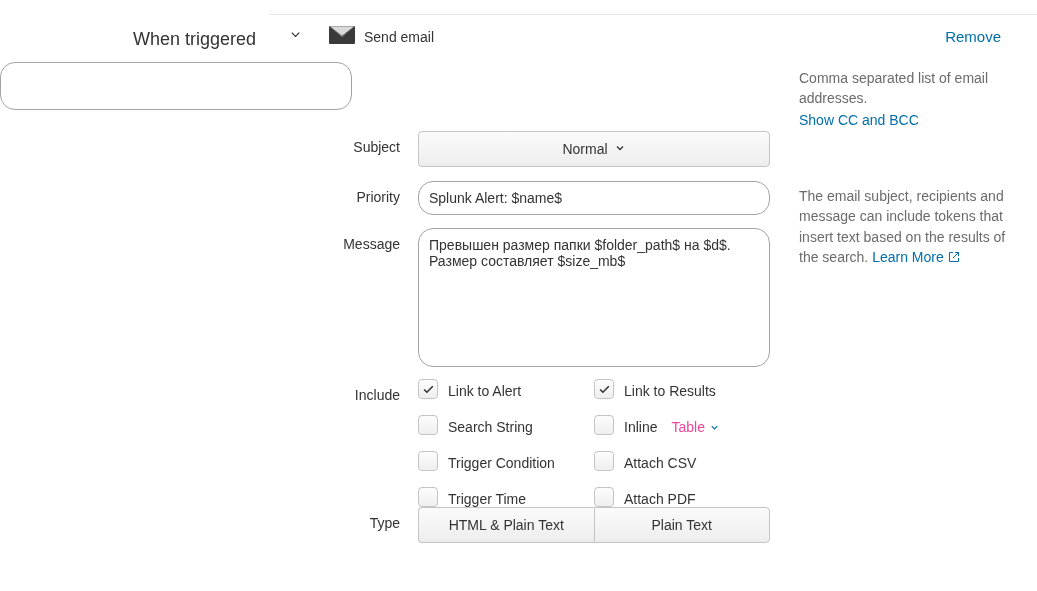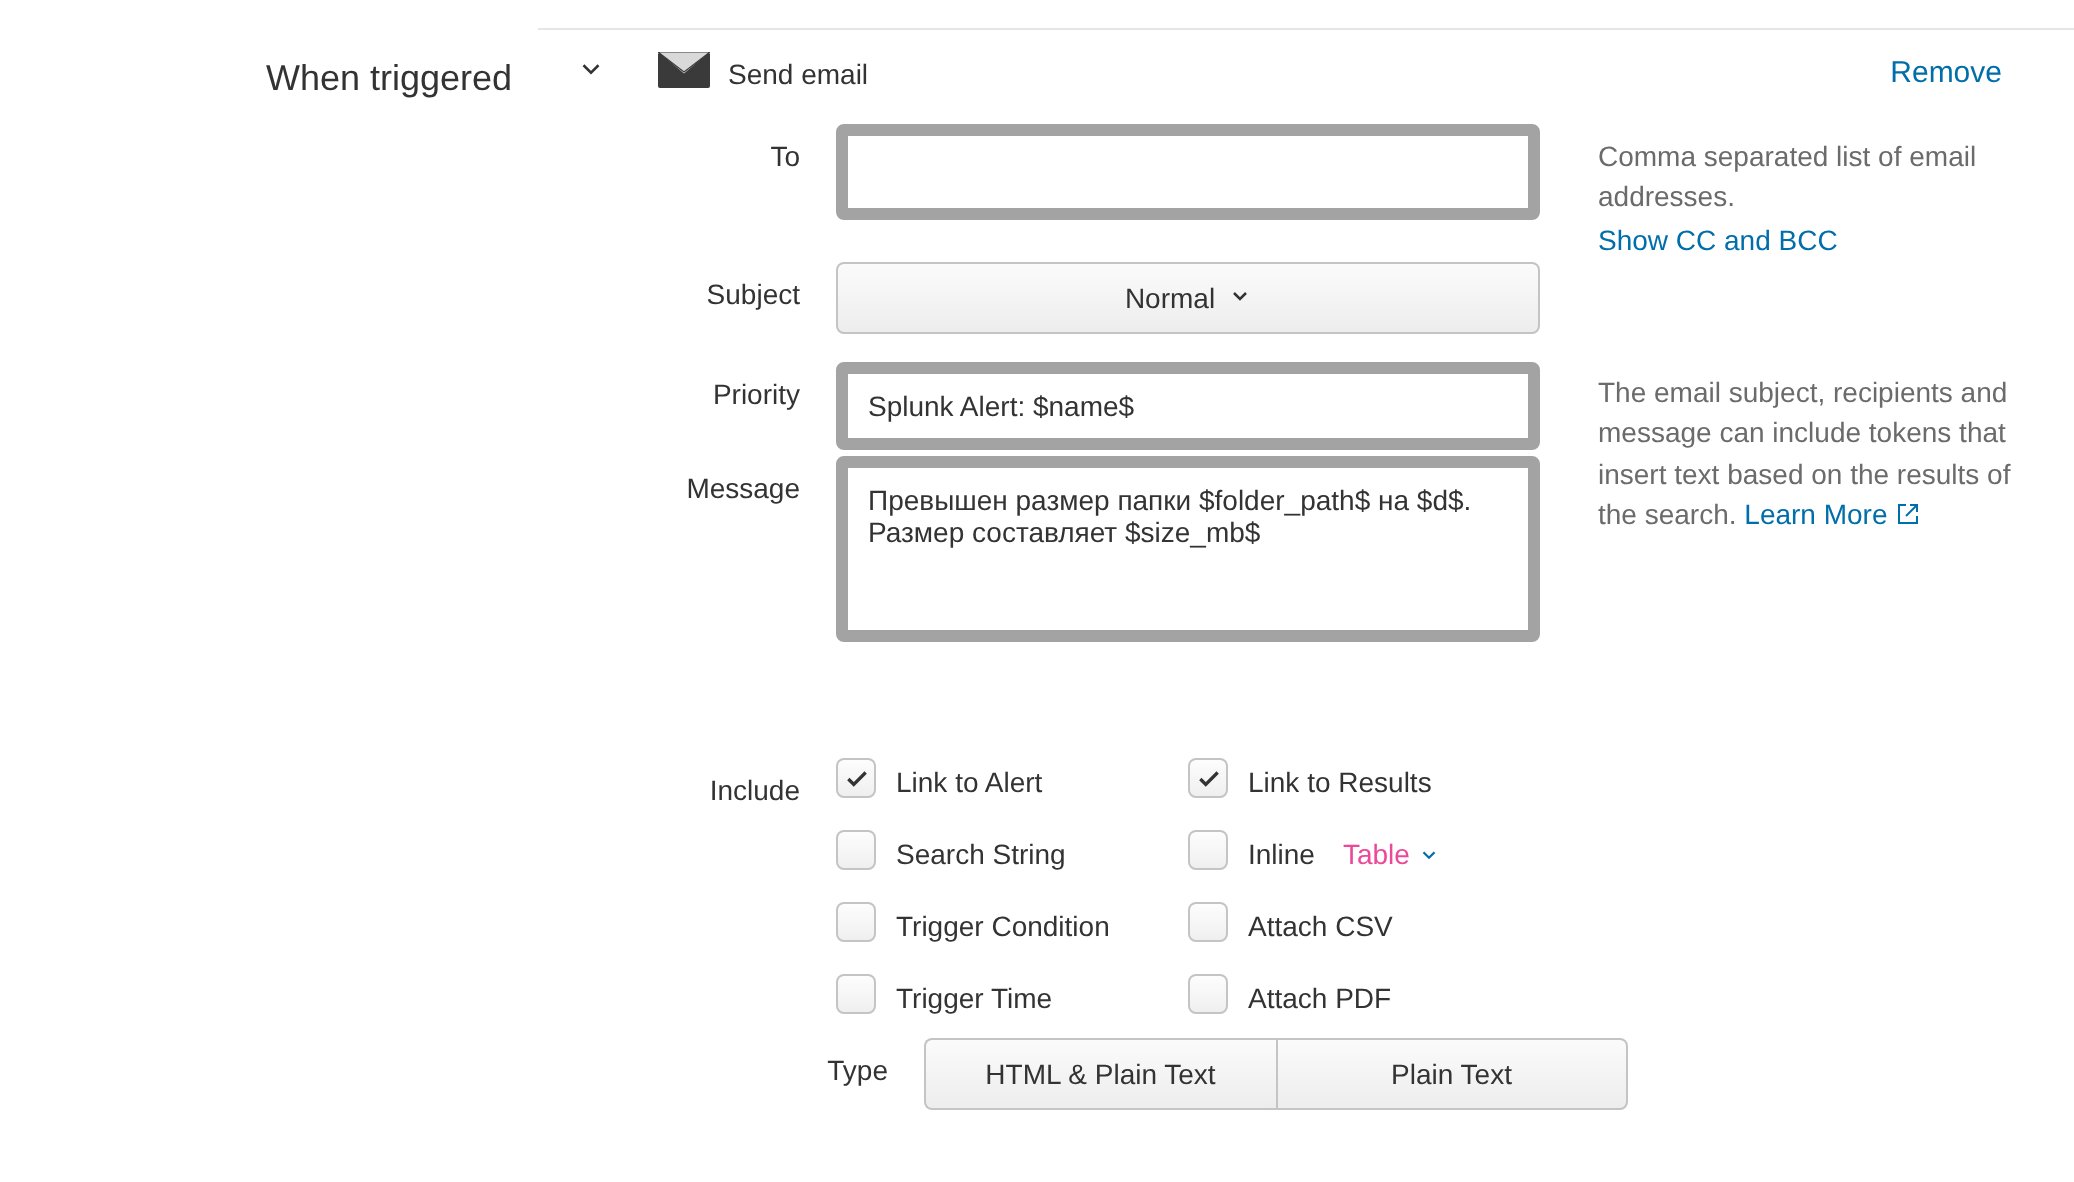--- a/index.html
+++ b/index.html
@@ -9,23 +9,23 @@
   .chevron{position:absolute;left:288px;top:27px;cursor:pointer;}
   .chevron svg{width:15px;height:15px;}
   .mail-icon{position:absolute;left:329px;top:26px;}
   .action-title{position:absolute;left:364px;top:29px;color:#333;}
   .remove{position:absolute;right:36px;top:28px;color:#006eaa;font-size:15px;cursor:pointer;}
   .row{position:absolute;display:flex;align-items:flex-start;}
   .lbl{width:418px;text-align:right;padding-right:18px;color:#333;padding-top:8px;}
   .field{width:352px;}
   .help{position:absolute;left:799px;width:220px;color:#6b6b6b;font-size:14px;line-height:1.45;}
   .link{color:#006eaa;cursor:pointer;}
-  textarea,input[type=text]{width:100%;border:6px solid #a3a3a3;border-radius:4px;padding:8px 10px;font-family:inherit;font-size:14px;color:#333;resize:none;}
+  textarea,input[type=text]{width:100%;border:1px solid #a3a3a3;border-radius:15px;padding:8px 10px;font-family:inherit;font-size:14px;color:#333;resize:none;}
   textarea.to{height:48px;}
-  textarea.msg{height:93px;}
+  textarea.msg{height:139px;}
   .select-btn{width:100%;height:36px;border:1px solid #c4c4c4;border-radius:4px;background:linear-gradient(#fbfbfb,#ededed);display:flex;align-items:center;justify-content:center;cursor:pointer;color:#333;}
   .select-btn svg{margin-left:6px;}
   .seg{display:flex;width:100%;height:36px;}
   .seg div{flex:1;border:1px solid #c4c4c4;background:linear-gradient(#fbfbfb,#ededed);display:flex;align-items:center;justify-content:center;cursor:pointer;color:#333;}
   .seg div:first-child{border-radius:4px 0 0 4px;border-right:none;}
   .seg div:last-child{border-radius:0 4px 4px 0;}
   .cb-grid{display:flex;gap:0;}
   .cb-col{width:176px;display:flex;flex-direction:column;gap:16px;}
   .cb{display:flex;align-items:flex-end;gap:10px;color:#333;cursor:pointer;}
   .cbx{width:20px;height:20px;border:1px solid #c4c4c4;border-radius:4px;background:linear-gradient(#fdfdfd,#efefef);display:flex;align-items:center;justify-content:center;flex-shrink:0;}
@@ -52,21 +52,20 @@
       <rect x="0" y="0" width="26" height="18" rx="1" fill="#3a3a3a"></rect>
       <polyline points="0,0 13,11 26,0" fill="none" stroke="#fff" stroke-width="1.5"></polyline>
       <polyline points="0,1 13,12 26,1" fill="none" stroke="#3a3a3a" stroke-width="2"></polyline>
       <polygon points="0,0 13,10 26,0" fill="#d9d9d9" stroke="#3a3a3a" stroke-width="0.6"></polygon>
     </svg>
 </div>
 <div class="action-title">Send email</div>
 <div class="remove">Remove</div>
 
 <div class="row" style="top:62px;left:0;">
-  <div class="lbl">To</div>
   <div class="field"><textarea class="to" style=""></textarea></div>
 </div>
 <div class="help" style="top:68px;">Comma separated list of email addresses.</div>
 <div class="help" style="top:110px;"><span class="link">Show CC and BCC</span></div>
 
 <div class="row" style="top:131px;left:0;">
   <div class="lbl">Subject</div>
   <div class="field">
     <div class="select-btn">
       <span>Normal</span>
@@ -145,21 +144,21 @@
           <span>Attach CSV</span>
         </div>
         <div class="cb">
           <div class="cbx"></div>
           <span>Attach PDF</span>
         </div>
       </div>
   </div>
 </div>
 
-<div class="row" style="top:519px;left:0;padding-left:44px;">
+<div class="row" style="top:507px;left:0;">
   <div class="lbl">Type</div>
   <div class="field">
     <div class="seg">
       <div>HTML &amp; Plain Text</div>
       <div>Plain Text</div>
     </div>
   </div>
 </div>
 
 </body></html>

